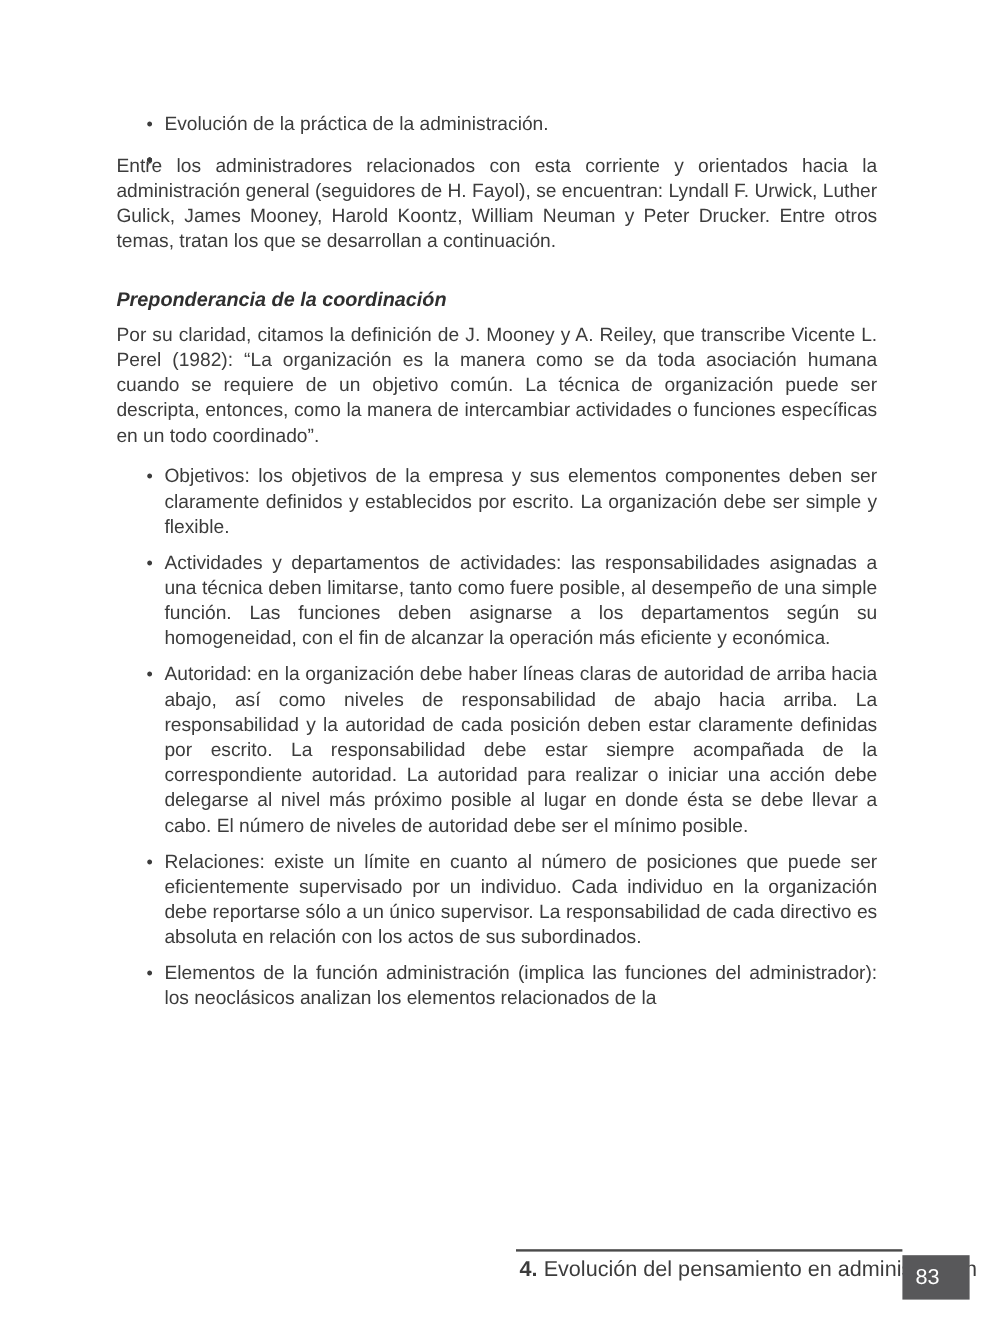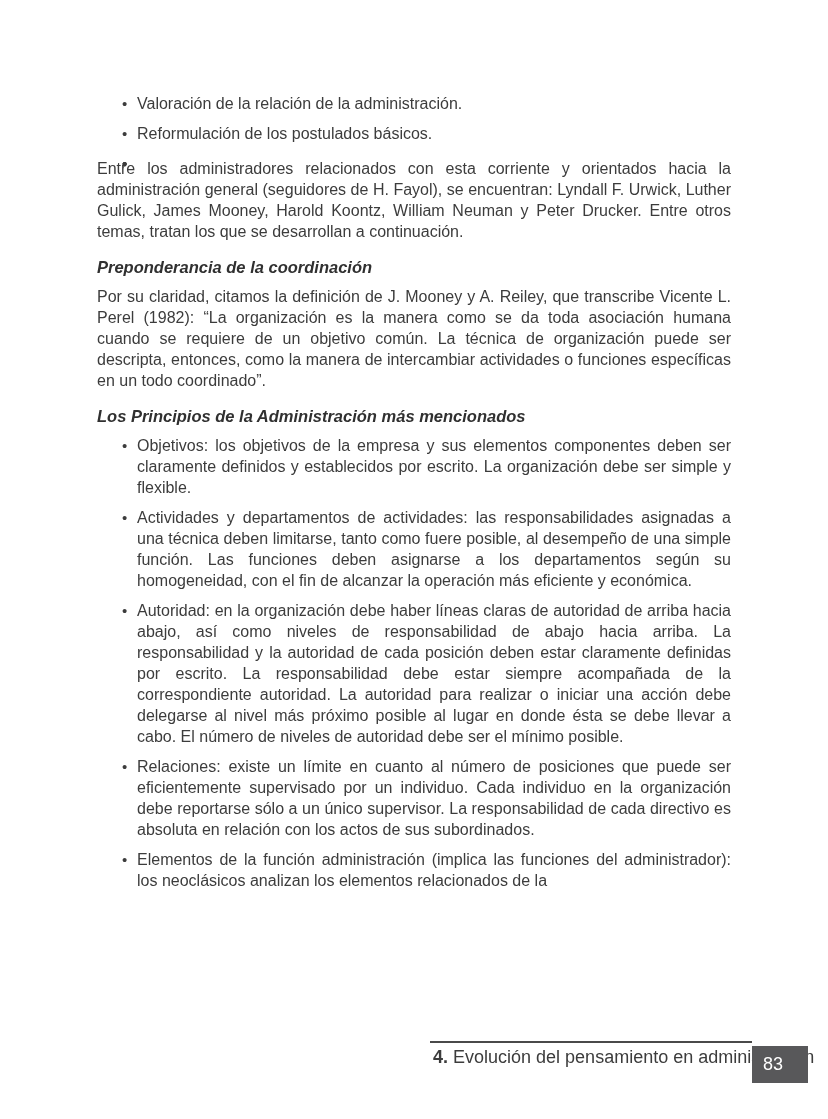--- a/index.html
+++ b/index.html
@@ -42,21 +42,21 @@
   }
   .intro-list li { text-align: left; }
   p {
     margin: 0 0 13px 0;
   }
   h3 {
     font-size: 16.5px;
     font-weight: bold;
     font-style: italic;
     color: #303030;
-    margin: 15px 0 8px 0;
+    margin: 28px 0 8px 0;
     text-align: left;
     line-height: 21px;
   }
   .term { font-weight: normal; }
   .footer-rule {
     position: absolute;
     left: 430px;
     top: 1041px;
     width: 322px;
     height: 2px;
@@ -86,33 +86,32 @@
     padding-left: 11px;
   }
 </style>
 </head>
 <body>
 
 <div class="page">
   <div class="content">
 
     <ul class="intro-list">
-      <li><span class="bullet">•</span><span>Valoración de la relación de la administración.</span></li>
-      <li><span class="bullet">•</span><span>Reformulación de los postulados básicos.</span></li>
+      <li><span class="bullet">•</span><span>Evolución de la práctica de la administración.</span></li>
+      <li><span class="bullet">•</span></li>
       <li><span class="bullet">•</span></li>
       <li><span class="bullet">•</span></li>
       <li><span class="bullet">•</span></li>
     </ul>
 
     <p>Entre los administradores relacionados con esta corriente y orientados hacia la administración general (seguidores de H. Fayol), se encuentran: Lyndall F. Urwick, Luther Gulick, James Mooney, Harold Koontz, William Neuman y Peter Drucker. Entre otros temas, tratan los que se desarrollan a continuación.</p>
 
     <h3>Preponderancia de la coordinación</h3>
     <p>Por su claridad, citamos la definición de J. Mooney y A. Reiley, que transcribe Vicente L. Perel (1982): “La organización es la manera como se da toda asociación humana cuando se requiere de un objetivo común. La técnica de organización puede ser descripta, entonces, como la manera de intercambiar actividades o funciones específicas en un todo coordinado”.</p>
 
-    <h3>Los Principios de la Administración más mencionados</h3>
     <ul class="principles-list">
       <li><span class="bullet">•</span><span class="term">Objetivos:</span> <span>los objetivos de la empresa y sus elementos componentes deben ser claramente definidos y establecidos por escrito. La organización debe ser simple y flexible.</span></li>
       <li><span class="bullet">•</span><span class="term">Actividades y departamentos de actividades:</span> <span>las responsabilidades asignadas a una técnica deben limitarse, tanto como fuere posible, al desempeño de una simple función. Las funciones deben asignarse a los departamentos según su homogeneidad, con el fin de alcanzar la operación más eficiente y económica.</span></li>
       <li><span class="bullet">•</span><span class="term">Autoridad:</span> <span>en la organización debe haber líneas claras de autoridad de arriba hacia abajo, así como niveles de responsabilidad de abajo hacia arriba. La responsabilidad y la autoridad de cada posición deben estar claramente definidas por escrito. La responsabilidad debe estar siempre acompañada de la correspondiente autoridad. La autoridad para realizar o iniciar una acción debe delegarse al nivel más próximo posible al lugar en donde ésta se debe llevar a cabo. El número de niveles de autoridad debe ser el mínimo posible.</span></li>
       <li><span class="bullet">•</span><span class="term">Relaciones:</span> <span>existe un límite en cuanto al número de posiciones que puede ser eficientemente supervisado por un individuo. Cada individuo en la organización debe reportarse sólo a un único supervisor. La responsabilidad de cada directivo es absoluta en relación con los actos de sus subordinados.</span></li>
       <li><span class="bullet">•</span><span class="term">Elementos de la función administración (implica las funciones del administrador):</span> <span>los neoclásicos analizan los elementos relacionados de la</span></li>
     </ul>
 
   </div>
 

